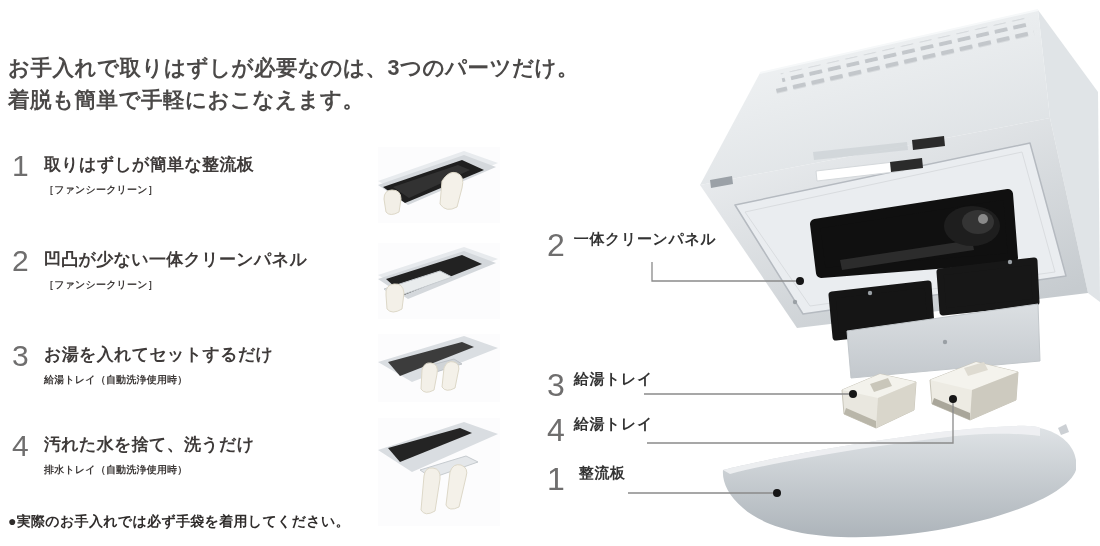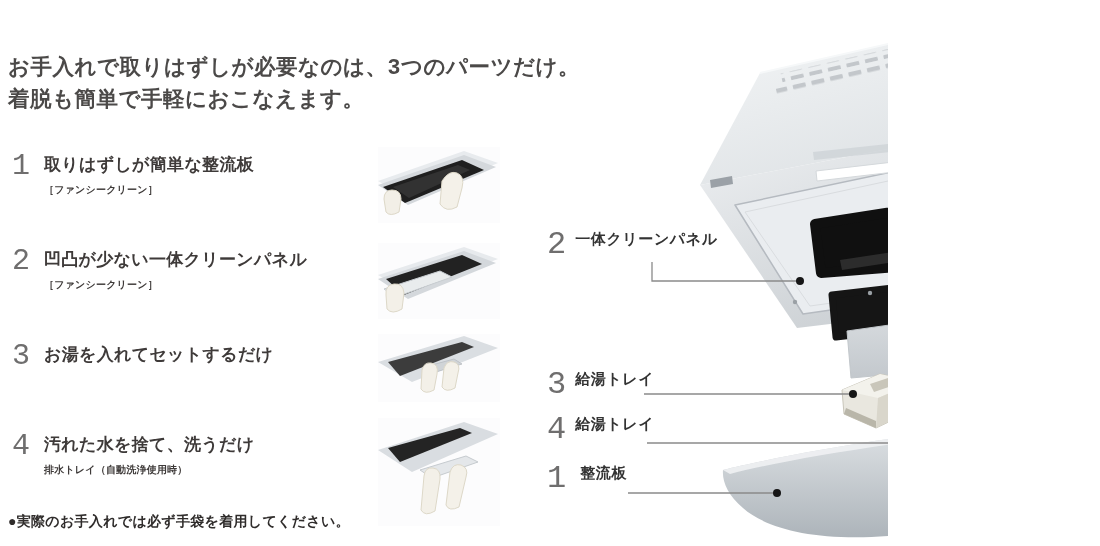--- a/index.html
+++ b/index.html
@@ -1,18 +1,18 @@
 <!DOCTYPE html>
 <html><head>
 <meta charset="utf-8">
 <style>
   html,body{margin:0;padding:0;background:#fff;}
   .page{
-    position:relative;width:888px;height:546px;background:#ffffff;overflow:hidden;
-    font-family:Liberation Mono, monospace;color:#3e3a39;
+    position:relative;width:1100px;height:546px;background:#ffffff;overflow:hidden;
+    font-family:Liberation Sans, sans-serif;color:#3e3a39;
   }
   .heading{
     position:absolute;left:8px;top:52px;font-size:21.5px;font-weight:bold;
     color:#4b4948;line-height:1.5;letter-spacing:.5px;white-space:nowrap;
   }
   .step{position:absolute;left:12px;display:flex;gap:12px;}
   .step-num{font-size:30px;line-height:1;color:#6f6e6e;min-width:20px;}
   .step-body{padding-top:2px;}
   .step-title{font-size:17px;font-weight:bold;color:#3e3a39;letter-spacing:.3px;white-space:nowrap;}
   .step-sub{font-size:10px;font-weight:bold;color:#3e3a39;margin-top:7px;letter-spacing:.2px;white-space:nowrap;}
@@ -45,20 +45,21 @@
     <div class="step-num">2</div>
     <div class="step-body">
       <div class="step-title">凹凸が少ない一体クリーンパネル</div>
       <div class="step-sub">［ファンシークリーン］</div>
     </div>
   </div>
   <div class="step" style="top:341px;">
     <div class="step-num">3</div>
     <div class="step-body">
       <div class="step-title">お湯を入れてセットするだけ</div>
+      <div class="step-sub">給湯トレイ（自動洗浄使用時）</div>
     </div>
   </div>
   <div class="step" style="top:431px;">
     <div class="step-num">4</div>
     <div class="step-body">
       <div class="step-title">汚れた水を捨て、洗うだけ</div>
       <div class="step-sub">排水トレイ（自動洗浄使用時）</div>
     </div>
   </div>
 

